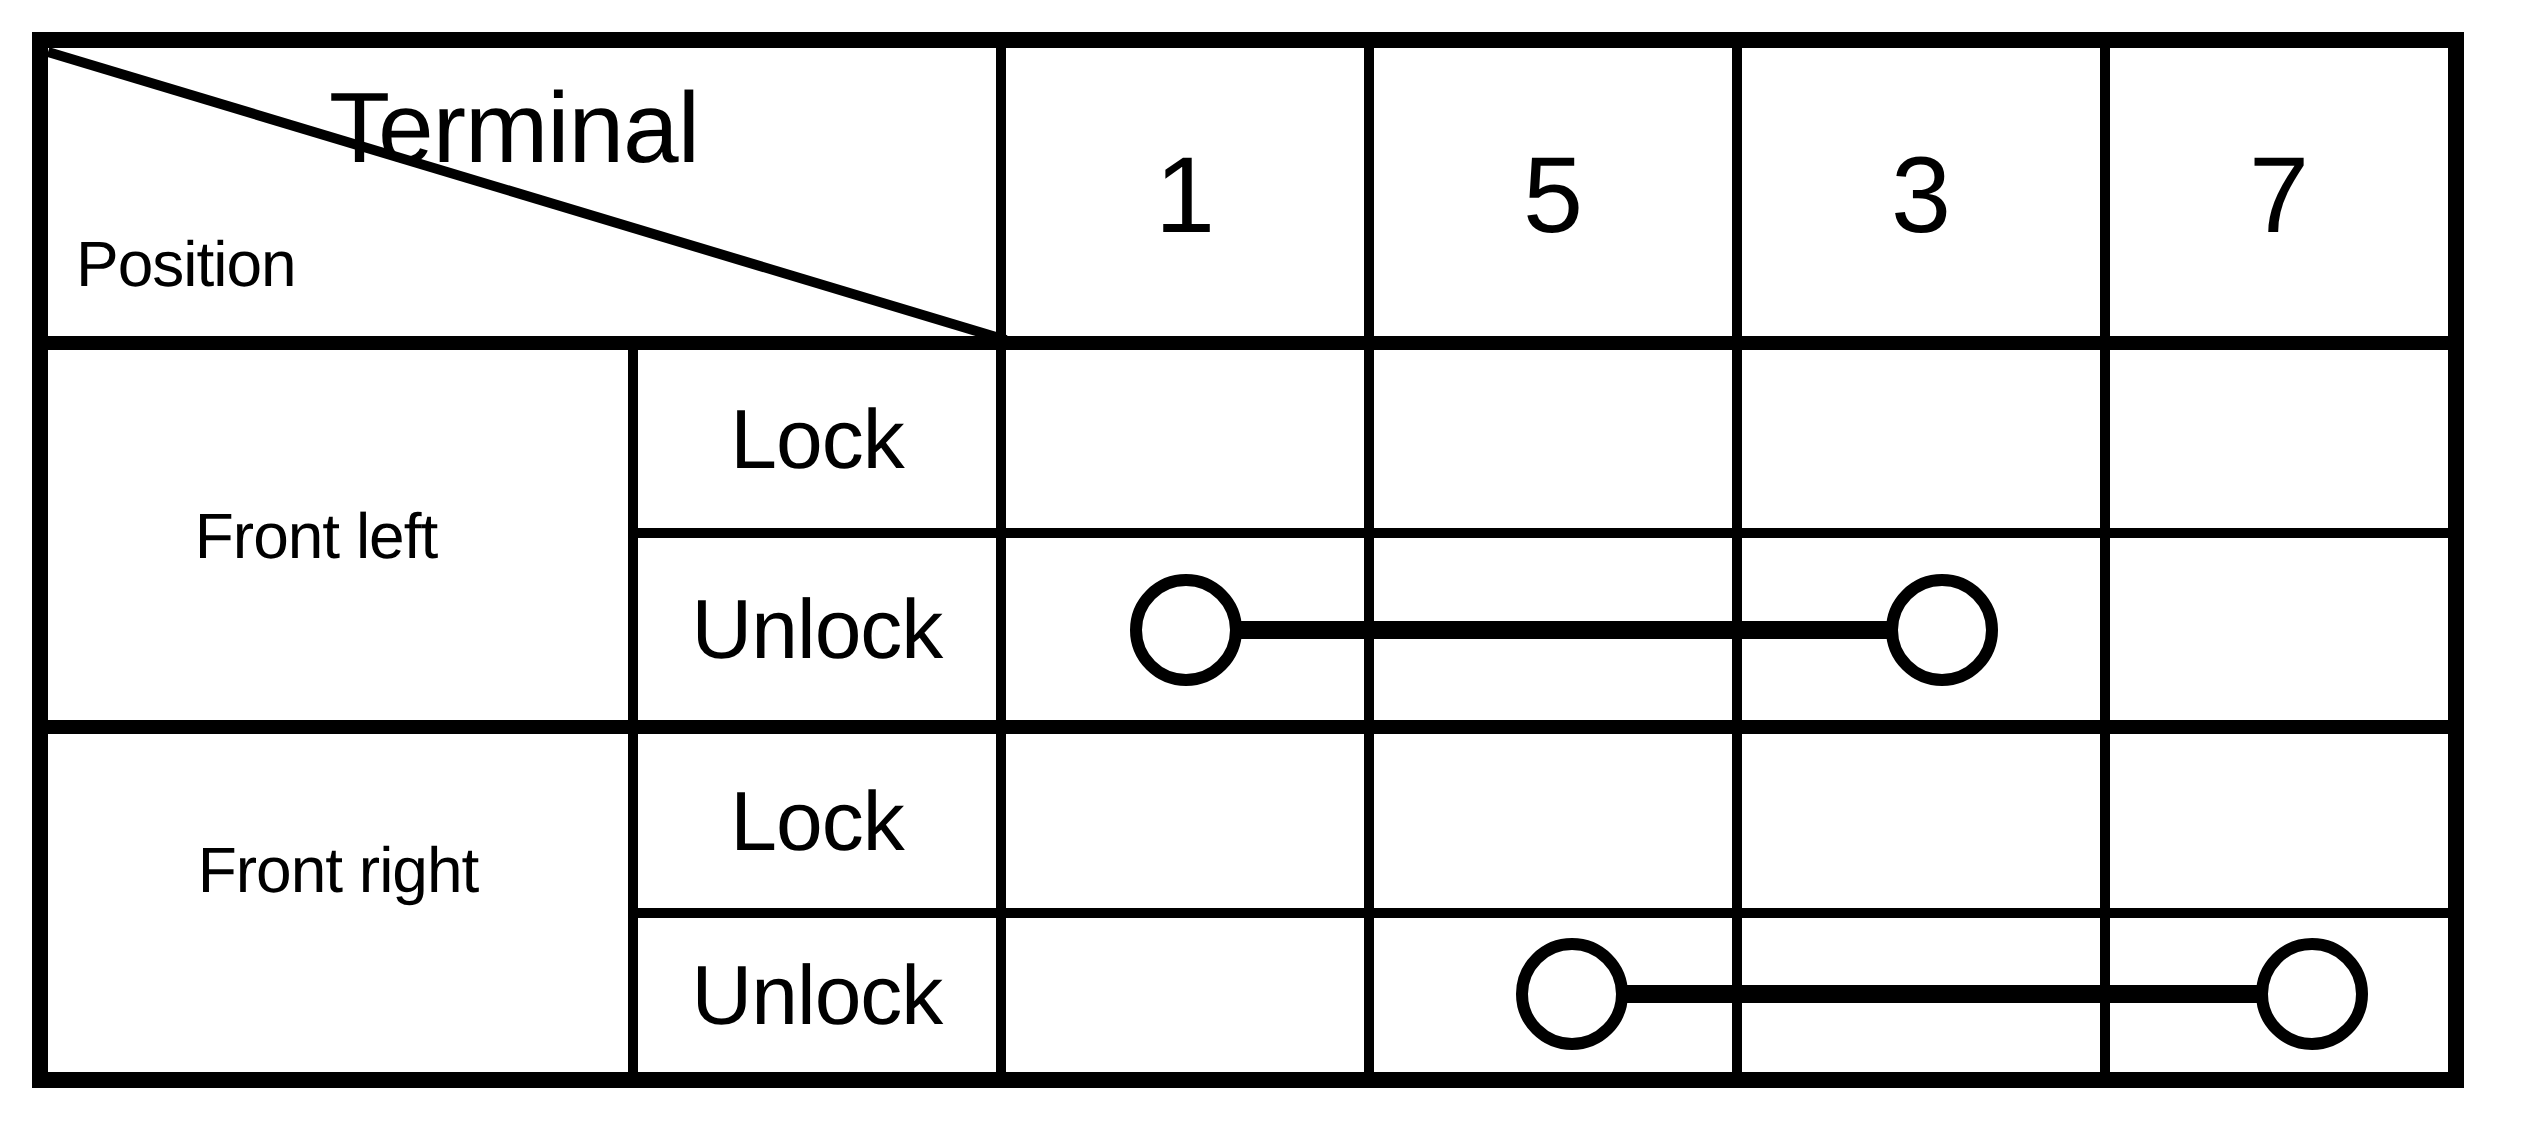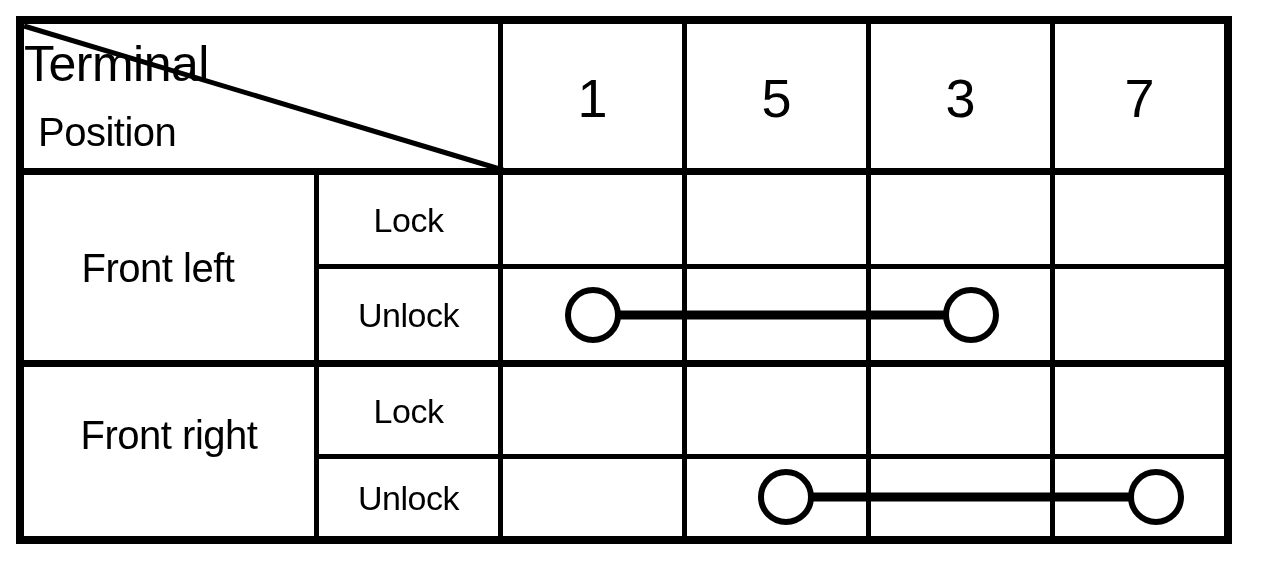--- a/index.html
+++ b/index.html
@@ -50,26 +50,26 @@
   
   .cell {
     position: absolute;
     display: flex;
     align-items: center;
     box-sizing: border-box;
     white-space: nowrap;
   }
   .cell.center { justify-content: center; }
   .cell.left   { justify-content: flex-start; }
-  .cell.right  { justify-content: flex-start; }
+  .cell.right  { justify-content: center; }
 
   .t-big   { font-size: 50px; line-height: 1; letter-spacing: -0.5px; }
   .t-num   { font-size: 54px; line-height: 1; }
-  .t-pos   { font-size: 40px; line-height: 1; letter-spacing: -0.5px; }
-  .t-state { font-size: 34px; line-height: 1; letter-spacing: -0.5px; }
+  .t-pos   { font-size: 32px; line-height: 1; letter-spacing: -0.5px; }
+  .t-state { font-size: 42px; line-height: 1; letter-spacing: -0.5px; }
 
   
   .diag-svg {
     position: absolute;
     left: 0; top: 0;
     width: 480px;
     height: 148px;
     overflow: visible;
   }
 

